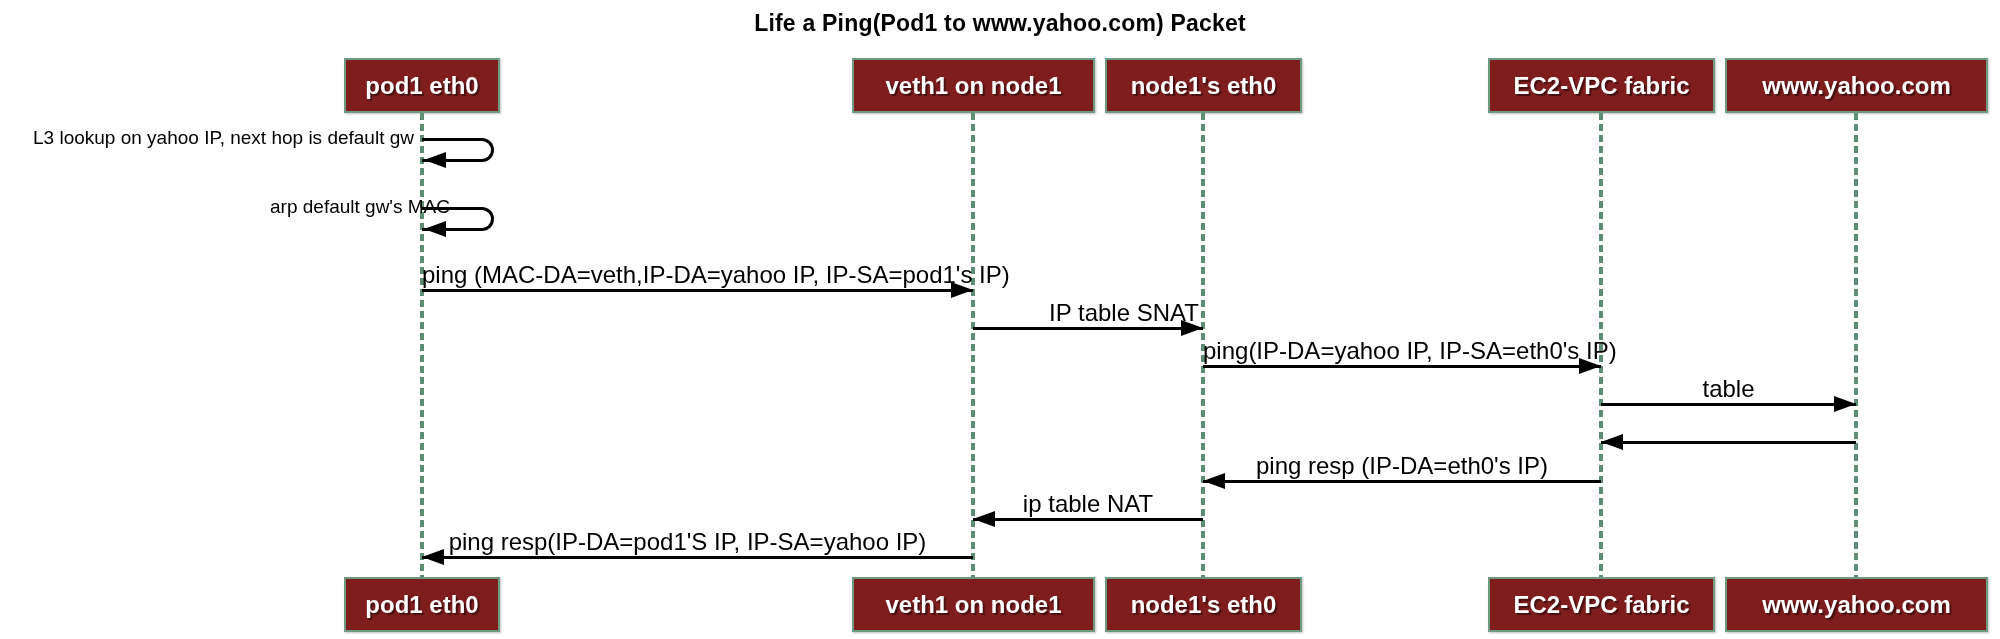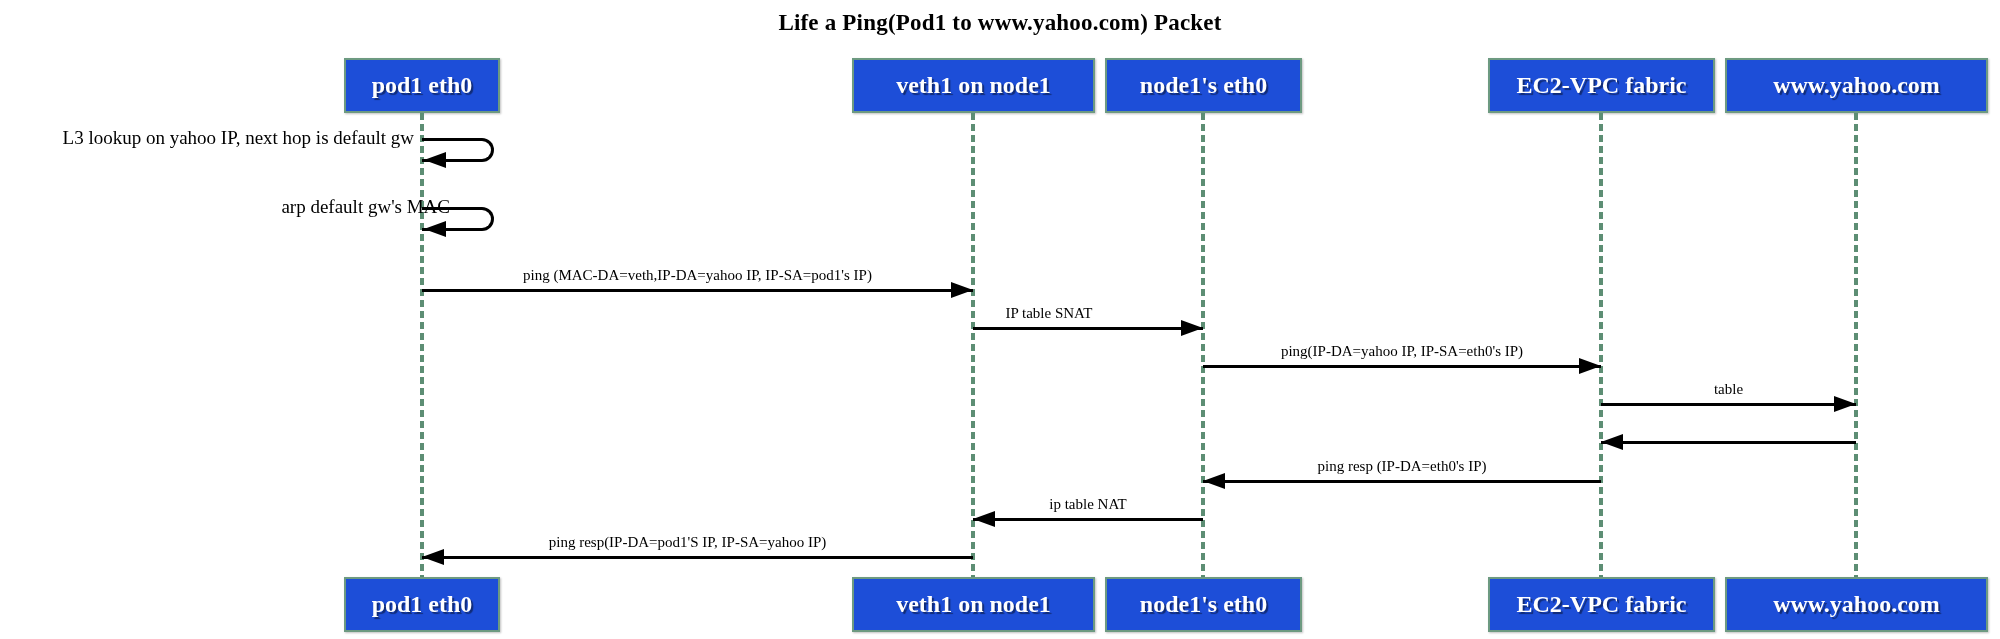--- a/index.html
+++ b/index.html
@@ -1,43 +1,43 @@
 <!DOCTYPE html>
 <html><head>
 <meta charset="utf-8">
 <style>
   html, body { margin:0; padding:0; background:#ffffff; }
   .stage {
     position:relative; width:2000px; height:639px; background:#ffffff;
-    font-family:Liberation Serif, serif; color:#000;
+    font-family:Liberation Sans, sans-serif; color:#000;
     overflow:hidden;
   }
   .title {
     position:absolute; left:0; top:10px; width:2000px; text-align:center;
     font-size:23px; font-weight:bold; letter-spacing:0.2px;
   }
   .actor {
     position:absolute; height:55px; box-sizing:border-box;
-    background:#1d4ed8; border:2px solid #6d9a81;
+    background:#7f1d1d; border:2px solid #6d9a81;
     box-shadow:1px 1px 2px rgba(0,0,0,0.25);
     color:#ffffff; font-weight:bold; font-size:24px;
     display:flex; align-items:center; justify-content:center;
     text-shadow:2px 2px 1px rgba(0,0,0,0.45);
     white-space:nowrap;
   }
   .lifeline {
     position:absolute; top:113px; height:464px; width:4px;
     background:repeating-linear-gradient(to bottom, #5d8e74 0px, #5d8e74 7px, #ffffff 7px, #ffffff 11px);
   }
   .line { position:absolute; height:3px; background:#000000; }
   .ah { position:absolute; width:0; height:0; border-top:8px solid transparent; border-bottom:8px solid transparent; }
   .ah-r { border-left:22px solid #000000; }
   .ah-l { border-right:22px solid #000000; }
   .mlabel {
-    position:absolute; font-size:15px; line-height:24px; text-align:center; white-space:nowrap;
+    position:absolute; font-size:24px; line-height:24px; text-align:center; white-space:nowrap;
   }
   .loop {
     position:absolute; width:72px; height:24px; box-sizing:border-box;
     border:3px solid #000000; border-left:none; border-radius:0 14px 14px 0;
   }
   .slabel {
     position:absolute; font-size:19px; line-height:24px; text-align:right; white-space:nowrap;
   }
 </style>
 </head>
@@ -64,21 +64,21 @@
   <div class="ah ah-l" style="left:424px; top:152px;"></div>
 
   <div class="slabel" style="left:0px; width:414px; top:195px;margin-left:36px;">arp default gw's MAC</div>
   <div class="loop" style="left:422px; top:207px;"></div>
   <div class="ah ah-l" style="left:424px; top:221px;"></div>
 
   <div class="mlabel" style="left:422px; width:551px; top:263px;">ping (MAC-DA=veth,IP-DA=yahoo IP, IP-SA=pod1's IP)</div>
   <div class="line" style="left:422px; width:551px; top:289px;"></div>
   <div class="ah ah-r" style="left:951px; top:282px;"></div>
 
-  <div class="mlabel" style="left:934px; width:230px; top:301px;">IP table SNAT</div>
+  <div class="mlabel" style="left:1009px; width:230px; top:301px;">IP table SNAT</div>
   <div class="line" style="left:973px; width:230px; top:327px;"></div>
   <div class="ah ah-r" style="left:1181px; top:320px;"></div>
 
   <div class="mlabel" style="left:1203px; width:398px; top:339px;">ping(IP-DA=yahoo IP, IP-SA=eth0's IP)</div>
   <div class="line" style="left:1203px; width:398px; top:365px;"></div>
   <div class="ah ah-r" style="left:1579px; top:358px;"></div>
 
   <div class="mlabel" style="left:1601px; width:255px; top:377px;">table</div>
   <div class="line" style="left:1601px; width:255px; top:403px;"></div>
   <div class="ah ah-r" style="left:1834px; top:396px;"></div>

